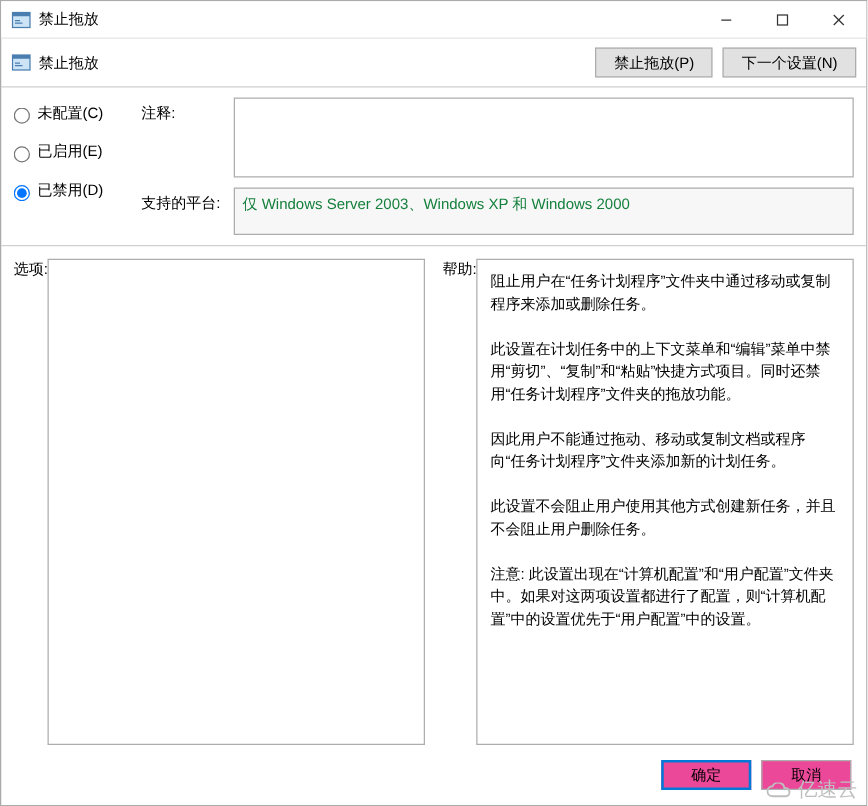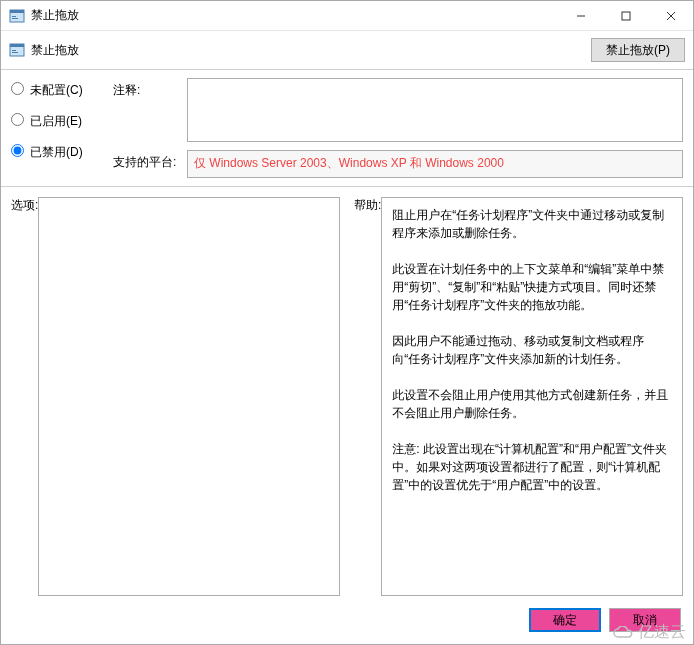--- a/index.html
+++ b/index.html
@@ -71,21 +71,21 @@
     }
     .radio-col {
       width: 90px;
       display: flex;
       flex-direction: column;
       gap: 14px;
       padding-top: 4px;
     }
     .radio-opt {
       display: flex;
-      align-items: flex-start;
+      align-items: flex-end;
       gap: 6px;
       font-size: 12px;
       cursor: pointer;
     }
     .radio-opt input { margin: 0; cursor: pointer; }
     .fields-col {
       flex: 1;
       display: flex;
       flex-direction: column;
       gap: 8px;
@@ -99,21 +99,21 @@
     .textarea {
       flex: 1;
       border: 1px solid #adadad;
       background: #fff;
       font-family: inherit;
       font-size: 12px;
       padding: 4px 6px;
       resize: none;
     }
     .comment-box { height: 64px; }
-    .platform-box { height: 28px; background: #f7f7f7; color: #ef4444; }
+    .platform-box { height: 38px; background: #f7f7f7; color: #15803d; }
 
     .panels {
       display: flex;
       gap: 14px;
       padding: 10px 10px 0 10px;
       flex: 1;
       min-height: 0;
     }
     .panel-col {
       flex: 1;
@@ -205,20 +205,21 @@
         <svg width="16" height="16" viewBox="0 0 16 16">
           <rect x="1" y="2" width="14" height="12" fill="#cde4f7" stroke="#4a7eb0"></rect>
           <rect x="1" y="2" width="14" height="3" fill="#4a7eb0"></rect>
           <rect x="3" y="8" width="4" height="1" fill="#4a7eb0"></rect>
           <rect x="3" y="10" width="6" height="1" fill="#4a7eb0"></rect>
         </svg>
         <span>禁止拖放</span>
       </div>
       <div class="toolbar-spacer"></div>
       <button class="nav-btn">禁止拖放(P)</button>
+      <button class="nav-btn">下一个设置(N)</button>
     </div>
     <div class="divider-h"></div>
 
     <div class="config-row">
       <div class="radio-col">
         <label class="radio-opt">
           <input type="radio" name="state" style="">
           <span><span>未配置(C)</span></span>
         </label>
         <label class="radio-opt">

